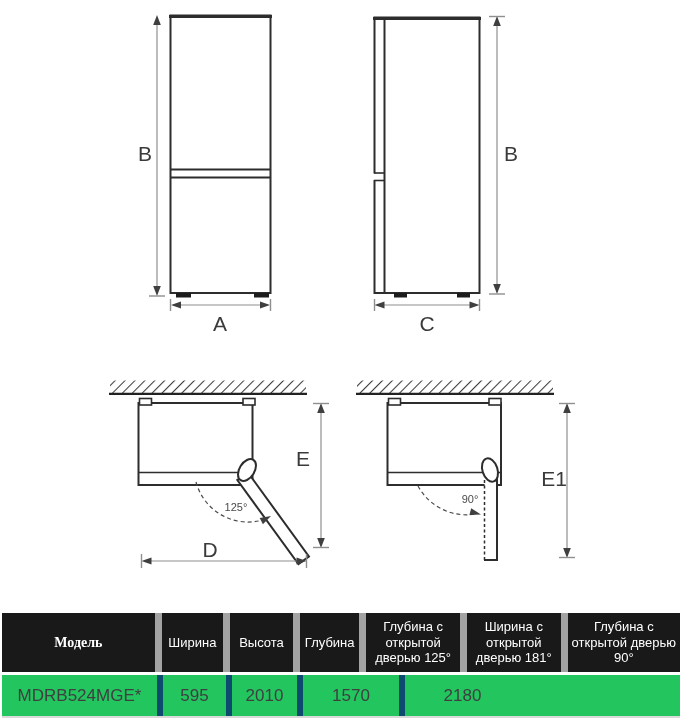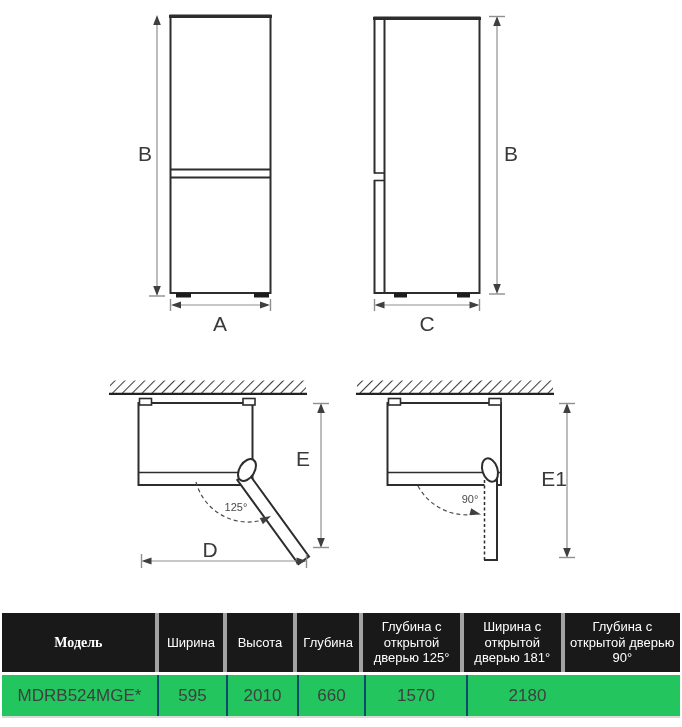--- a/index.html
+++ b/index.html
@@ -7,25 +7,25 @@
           font-family:"Liberation Sans", sans-serif;}
   .diagram-svg{position:absolute;left:0;top:0;}
   svg text{fill:#3a3a3a;}
   .dim-label{font-size:21px;}
   .angle-label{font-size:11px;fill:#4a4a4a;}
 
   
   .spec-table{position:absolute;left:2px;top:613px;width:678px;}
   .thead{display:flex;background:#191919;height:59px;}
   .th{color:#ffffff;font-size:13px;line-height:1.22;display:flex;align-items:center;justify-content:center;
-      text-align:center;border-left:4px solid #a3a3a3;box-sizing:border-box;padding:0 3px;}
+      text-align:center;border-left:7px solid #a3a3a3;box-sizing:border-box;padding:0 3px;}
   .th:first-child{border-left:none;font-weight:bold;font-size:14px;font-family:Liberation Serif, serif;}
   .trow{display:flex;background:#22c55e;height:41px;margin-top:3px;border-bottom:2px solid #d9d9d9;}
   .td{color:#3f3f3f;font-size:17px;display:flex;align-items:center;justify-content:center;text-align:center;
-      border-left:2px solid #0c4a6e;box-sizing:border-box;}
+      border-left:6px solid #0c4a6e;box-sizing:border-box;}
   .td:first-child{border-left:none;}
   .c0{width:155px;} .c1{width:69px;} .c2{width:71px;} .c3{width:67px;}
   .c4{width:102px;} .c5{width:102px;} .c6{width:121px;}
 </style>
 </head>
 <body>
 
 <div class="canvas">
 
 <svg class="diagram-svg" width="682" height="610" viewBox="0 0 682 610">
@@ -166,19 +166,18 @@
       <div class="th c2">Высота</div>
       <div class="th c3">Глубина</div>
       <div class="th c4">Глубина с открытой дверью 125°</div>
       <div class="th c5">Ширина с открытой дверью 181°</div>
       <div class="th c6">Глубина с открытой дверью 90°</div>
     </div>
     <div class="trow">
       <div class="td c0">MDRB524MGE*</div>
       <div class="td c1">595</div>
       <div class="td c2">2010</div>
-      <div class="td c3">660</div>
       <div class="td c5">1570</div>
       <div class="td c6">2180</div>
     </div>
   </div>
 
 </div>
 
 </body></html>

